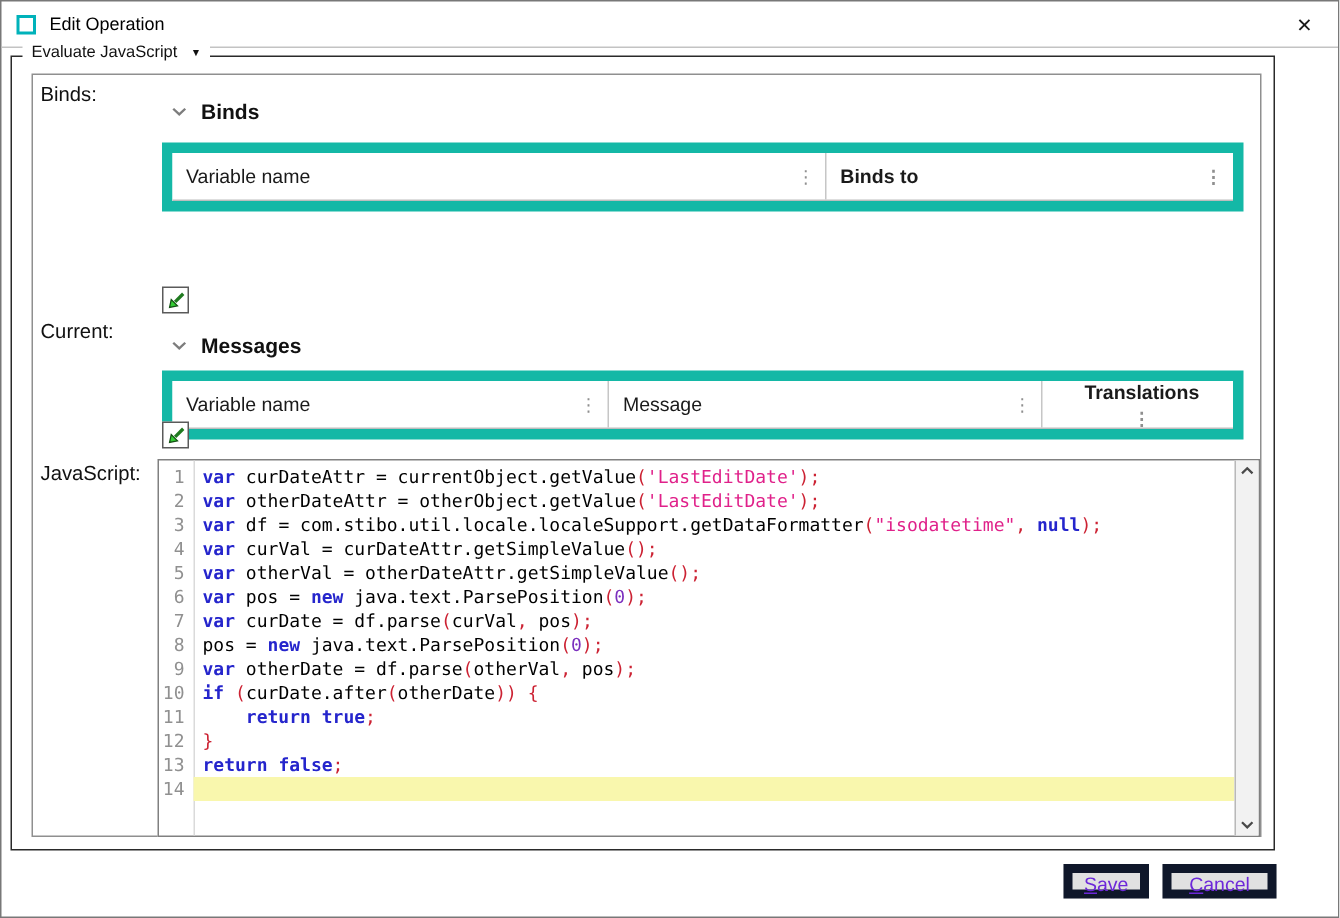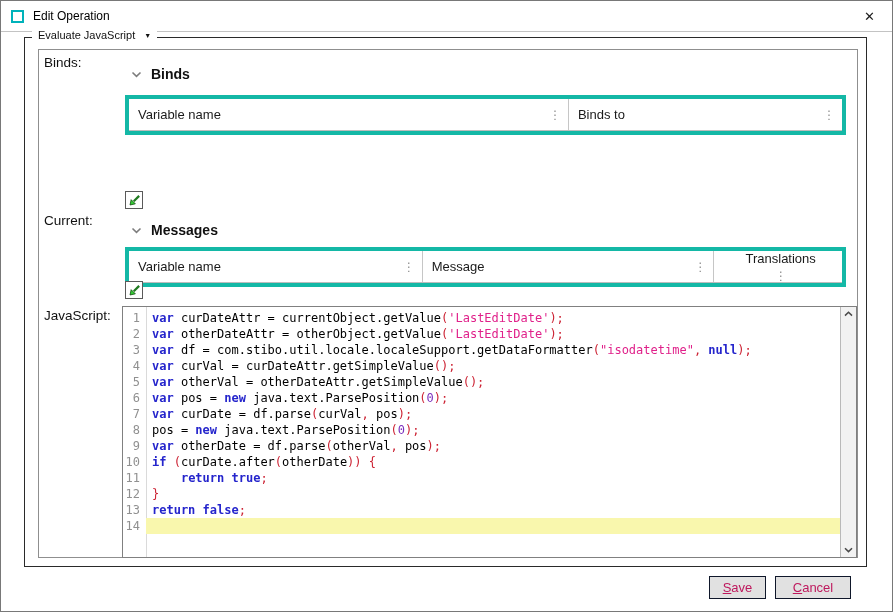--- a/index.html
+++ b/index.html
@@ -12,36 +12,36 @@
   
   .titlebar {
     position:absolute; top:0; left:0; right:0; height:31px;
     border-bottom:1px solid #c3c3c3;
     display:flex; align-items:center; padding:0 10px;text-align:right;
   }
   .app-icon { width:13px; height:13px; border:2px solid #00b2ba; display:inline-block; background:#fff; }
   .wtitle { margin-left:9px; font-size:12px; color:#000; }
   .close-btn { margin-left:auto; font-size:13px; color:#1a1a1a; padding:2px 7px; cursor:default; }
   
-  .groupbox { position:absolute; left:23px; top:36px; width:843px; height:530px; border:1px solid #2a2a2a; }
+  .groupbox { position:absolute; left:6px; top:36px; width:843px; height:530px; border:1px solid #2a2a2a; }
   .legend {
     position:absolute; top:-9px; left:7px; background:#fff; padding:0 6px;
     font-size:11px; color:#111; display:flex; align-items:center; gap:9px;
   }
   .legend .dd { font-size:7px; color:#111; line-height:1; }
   .panel { position:absolute; left:13px; top:11px; right:8px; bottom:8px; border:1px solid #8f8f8f; }
   .flabel { position:absolute; left:5px; font-size:13.5px; color:#111; white-space:nowrap; }
   .sec-head { position:absolute; display:flex; align-items:center; gap:9px; font-size:14px; font-weight:bold; color:#111; }
   
-  .gtable { position:absolute; border:4px solid #14b8a6; background:#000000; font-size:13px; color:#1a1a1a; }
+  .gtable { position:absolute; border:7px solid #14b8a6; background:#000000; font-size:13px; color:#1a1a1a; }
   .t-row { display:flex; }
   .t-row.head { height:32px; border-bottom:1px solid #bdbdbd; background:#fff; }
   .t-row.body { height:32px; border-top:3px solid #fff; }
   .cellh { display:flex; align-items:center; justify-content:space-between; padding:0 4px 0 9px; border-right:1px solid #c6c6c6; }
-  .cellh:last-child { border-right:none; }
+  .cellh:last-child { border-right:none;font-weight:bold; }
   .kebab { color:#8f8f8f; font-size:12px; line-height:1; padding:0 3px; }
   .celld { display:flex; align-items:center; padding:0 9px; background:#e9e9e9; border-right:1px solid #c6c6c6; }
   .celld:last-child { border-right:none; }
   
   .add-btn {
     position:absolute; width:18px; height:18px; padding:0; background:#fff;
     border:1px solid #5a5a5a; display:flex; align-items:center; justify-content:center;
   }
   
   .editor { position:absolute; border:1px solid #808080; background:#fff; }
@@ -58,22 +58,22 @@
   
   .vscroll {
     position:absolute; top:0; right:0; bottom:0; width:16px;
     background:#f2f2f2; border-left:1px solid #b9b9b9;
     display:flex; flex-direction:column; justify-content:space-between; align-items:center;
     padding:4px 0;
   }
   
   .footer { position:absolute; right:41px; bottom:12px; display:flex; gap:9px; }
   .winbtn {
-    height:23px; background:#e1e1e1; border:1px solid #0f172a;
-    font-family:"Liberation Sans", sans-serif; font-size:13px; color:#be185d; padding:0 2px;
+    height:23px; background:#e1e1e1; border:6px solid #0f172a;
+    font-family:"Liberation Sans", sans-serif; font-size:13px; color:#6d28d9; padding:0 2px;
   }
 </style>
 </head>
 <body>
 
 <div class="window">
 
   <div class="titlebar">
     <span class="app-icon"></span>
     <span class="wtitle">Edit Operation</span>

